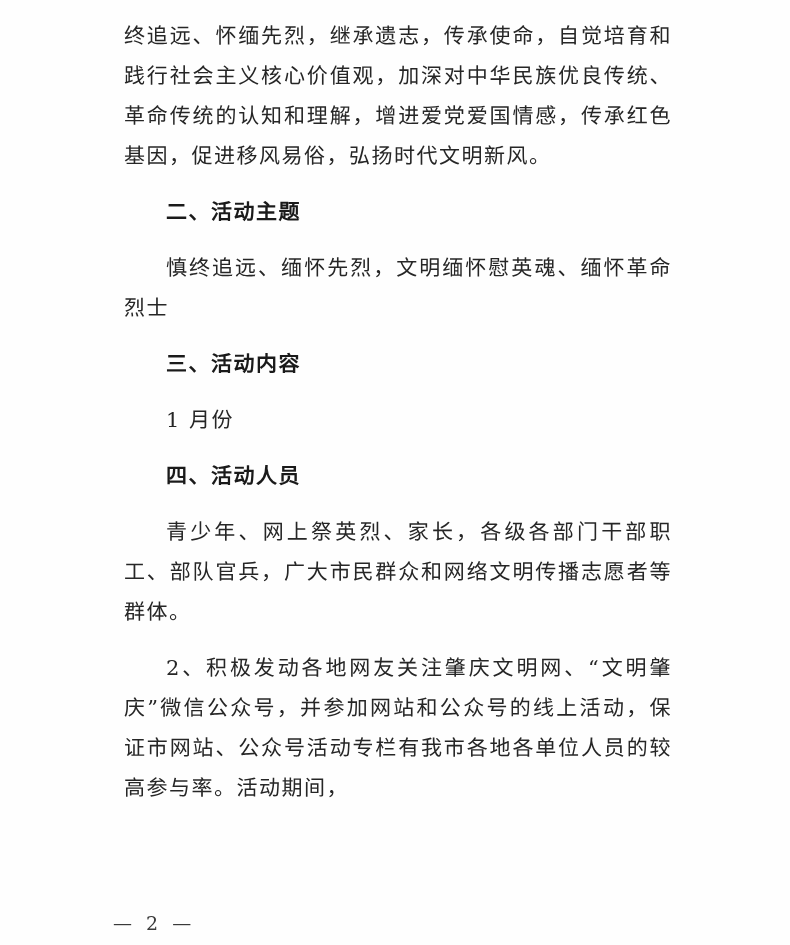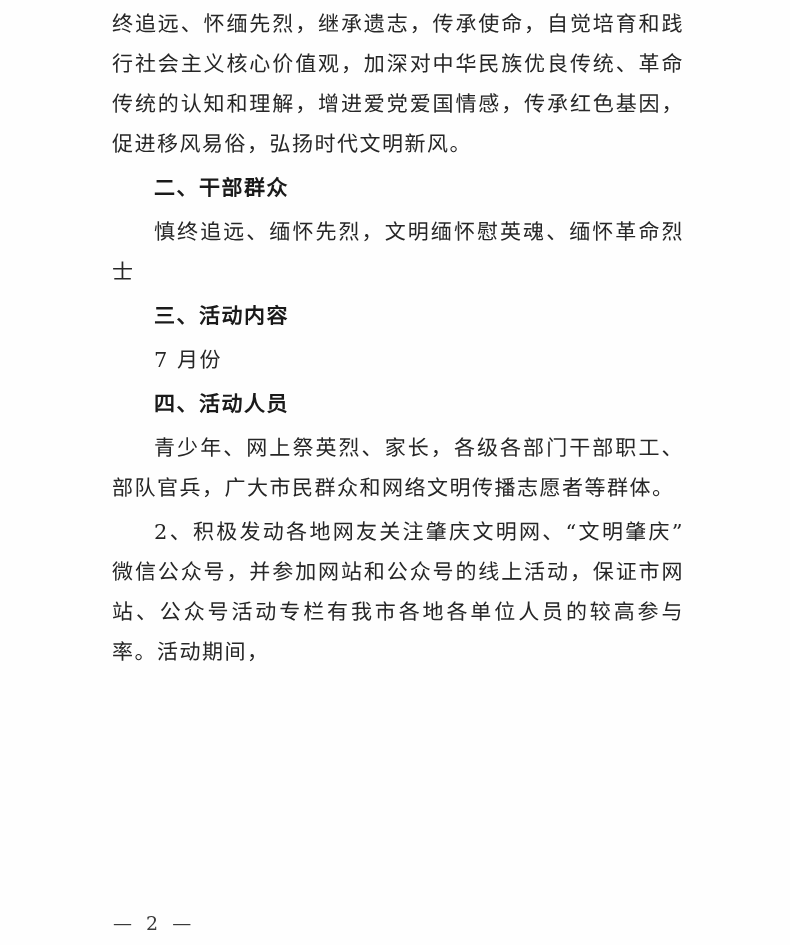--- a/index.html
+++ b/index.html
@@ -15,21 +15,21 @@
     overflow: hidden;
     font-family: "DejaVu Serif", "Liberation Serif", serif;
   }
   .content {
     position: absolute;
     left: 108px;
     top: 0;
     width: 580px;
   }
   p {
-    margin: 4px;
+    margin: 16px;
     padding: 0;
     font-size: 21px;
     line-height: 40px;
     letter-spacing: 1.5px;
     color: #262626;
     text-align: justify;
     text-justify: inter-ideograph;
     word-break: break-all;
   }
   p.indent {
@@ -51,23 +51,23 @@
     color: #3a3a3a;
     font-family: "DejaVu Serif", "Liberation Serif", serif;
   }
 </style>
 </head>
 <body>
 
 <div class="page">
   <div class="content">
     <p class="body">终追远、怀缅先烈，继承遗志，传承使命，自觉培育和践行社会主义核心价值观，加深对中华民族优良传统、革命传统的认知和理解，增进爱党爱国情感，传承红色基因，促进移风易俗，弘扬时代文明新风。</p>
-    <p class="heading">二、干部群众</p>
+    <p class="heading">二、活动主题</p>
     <p class="indent">慎终追远、缅怀先烈，文明缅怀慰英魂、缅怀革命烈士</p>
     <p class="heading">三、活动内容</p>
-    <p class="indent">7 月份</p>
+    <p class="indent">1 月份</p>
     <p class="heading">四、活动人员</p>
     <p class="indent">青少年、网上祭英烈、家长，各级各部门干部职工、部队官兵，广大市民群众和网络文明传播志愿者等群体。</p>
     <p class="indent">2、积极发动各地网友关注肇庆文明网、“文明肇庆”微信公众号，并参加网站和公众号的线上活动，保证市网站、公众号活动专栏有我市各地各单位人员的较高参与率。活动期间，</p>
   </div>
 
   <div class="page-number">— 2 —</div>
 </div>
 
 </body></html>

